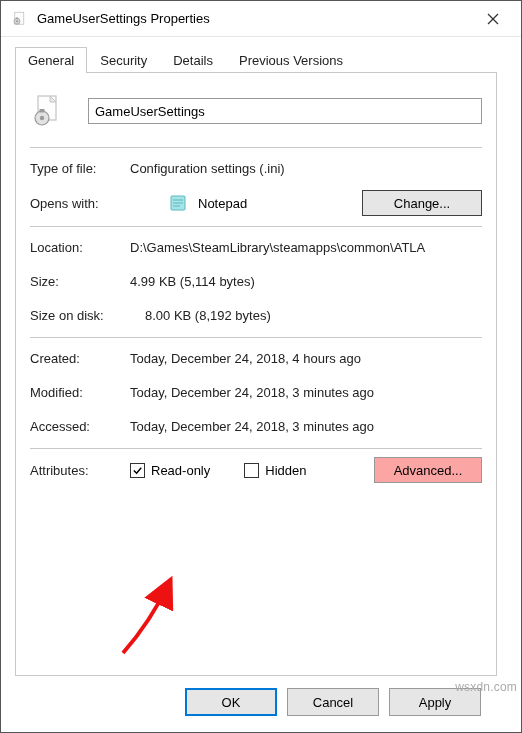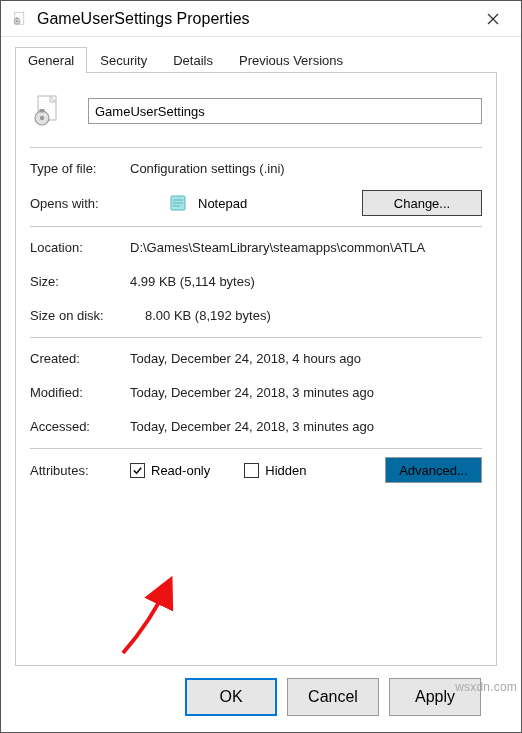--- a/index.html
+++ b/index.html
@@ -26,21 +26,21 @@
     padding: 0 6px 0 10px;
     background: #fff;
     border-bottom: 1px solid #e6e6e6;
   }
   .titlebar .icon {
     width: 18px; height: 18px;
     margin-right: 8px;
     position: relative;
   }
   .titlebar .icon svg { width: 18px; height: 18px; }
-  .titlebar .title { flex: 1; font-size: 16px; }
+  .titlebar .title { flex: 1; font-size: 13px; }
   .titlebar .close {
     width: 44px;
     height: 28px;
     display: flex;
     align-items: center;
     justify-content: center;
   }
   .titlebar .close svg { width: 12px; height: 12px; }
   .body {
     flex: 1;
@@ -126,24 +126,24 @@
     width: 120px;
     height: 26px;
     border: 1px solid #404040;
     background: #e6e6e6;
     font-family: inherit;
     font-size: 13px;
     cursor: default;
     margin-left: auto;
   }
   .adv-btn {
-    width: 97px;
+    width: 108px;
     height: 26px;
     border: 1px solid #999;
-    background: #0369a1;
+    background: #fca5a5;
     font-family: inherit;
     font-size: 13px;
     cursor: default;
     margin-left: auto;
   }
   .attr-row {
     display: flex;
     align-items: center;
     margin-top: 6px;
   }
@@ -160,25 +160,25 @@
   .chk-group { display: flex; align-items: center; margin-right: 34px; }
   .footer {
     padding: 12px 16px 16px 0;
     display: flex;
     justify-content: flex-end;
     gap: 10px;
     background: #fff;
   }
   .footer button {
     width: 92px;
-    height: 38px;
+    height: 28px;
     border: 1px solid #999;
     background: #e6e6e6;
     font-family: inherit;
-    font-size: 16px;
+    font-size: 13px;
     cursor: default;
   }
   .footer button.primary {
     border: 2px solid #0078d7;
     background: #e6e6e6;
   }
   .arrow {
     position: absolute;
     left: 110px;
     top: 570px;

